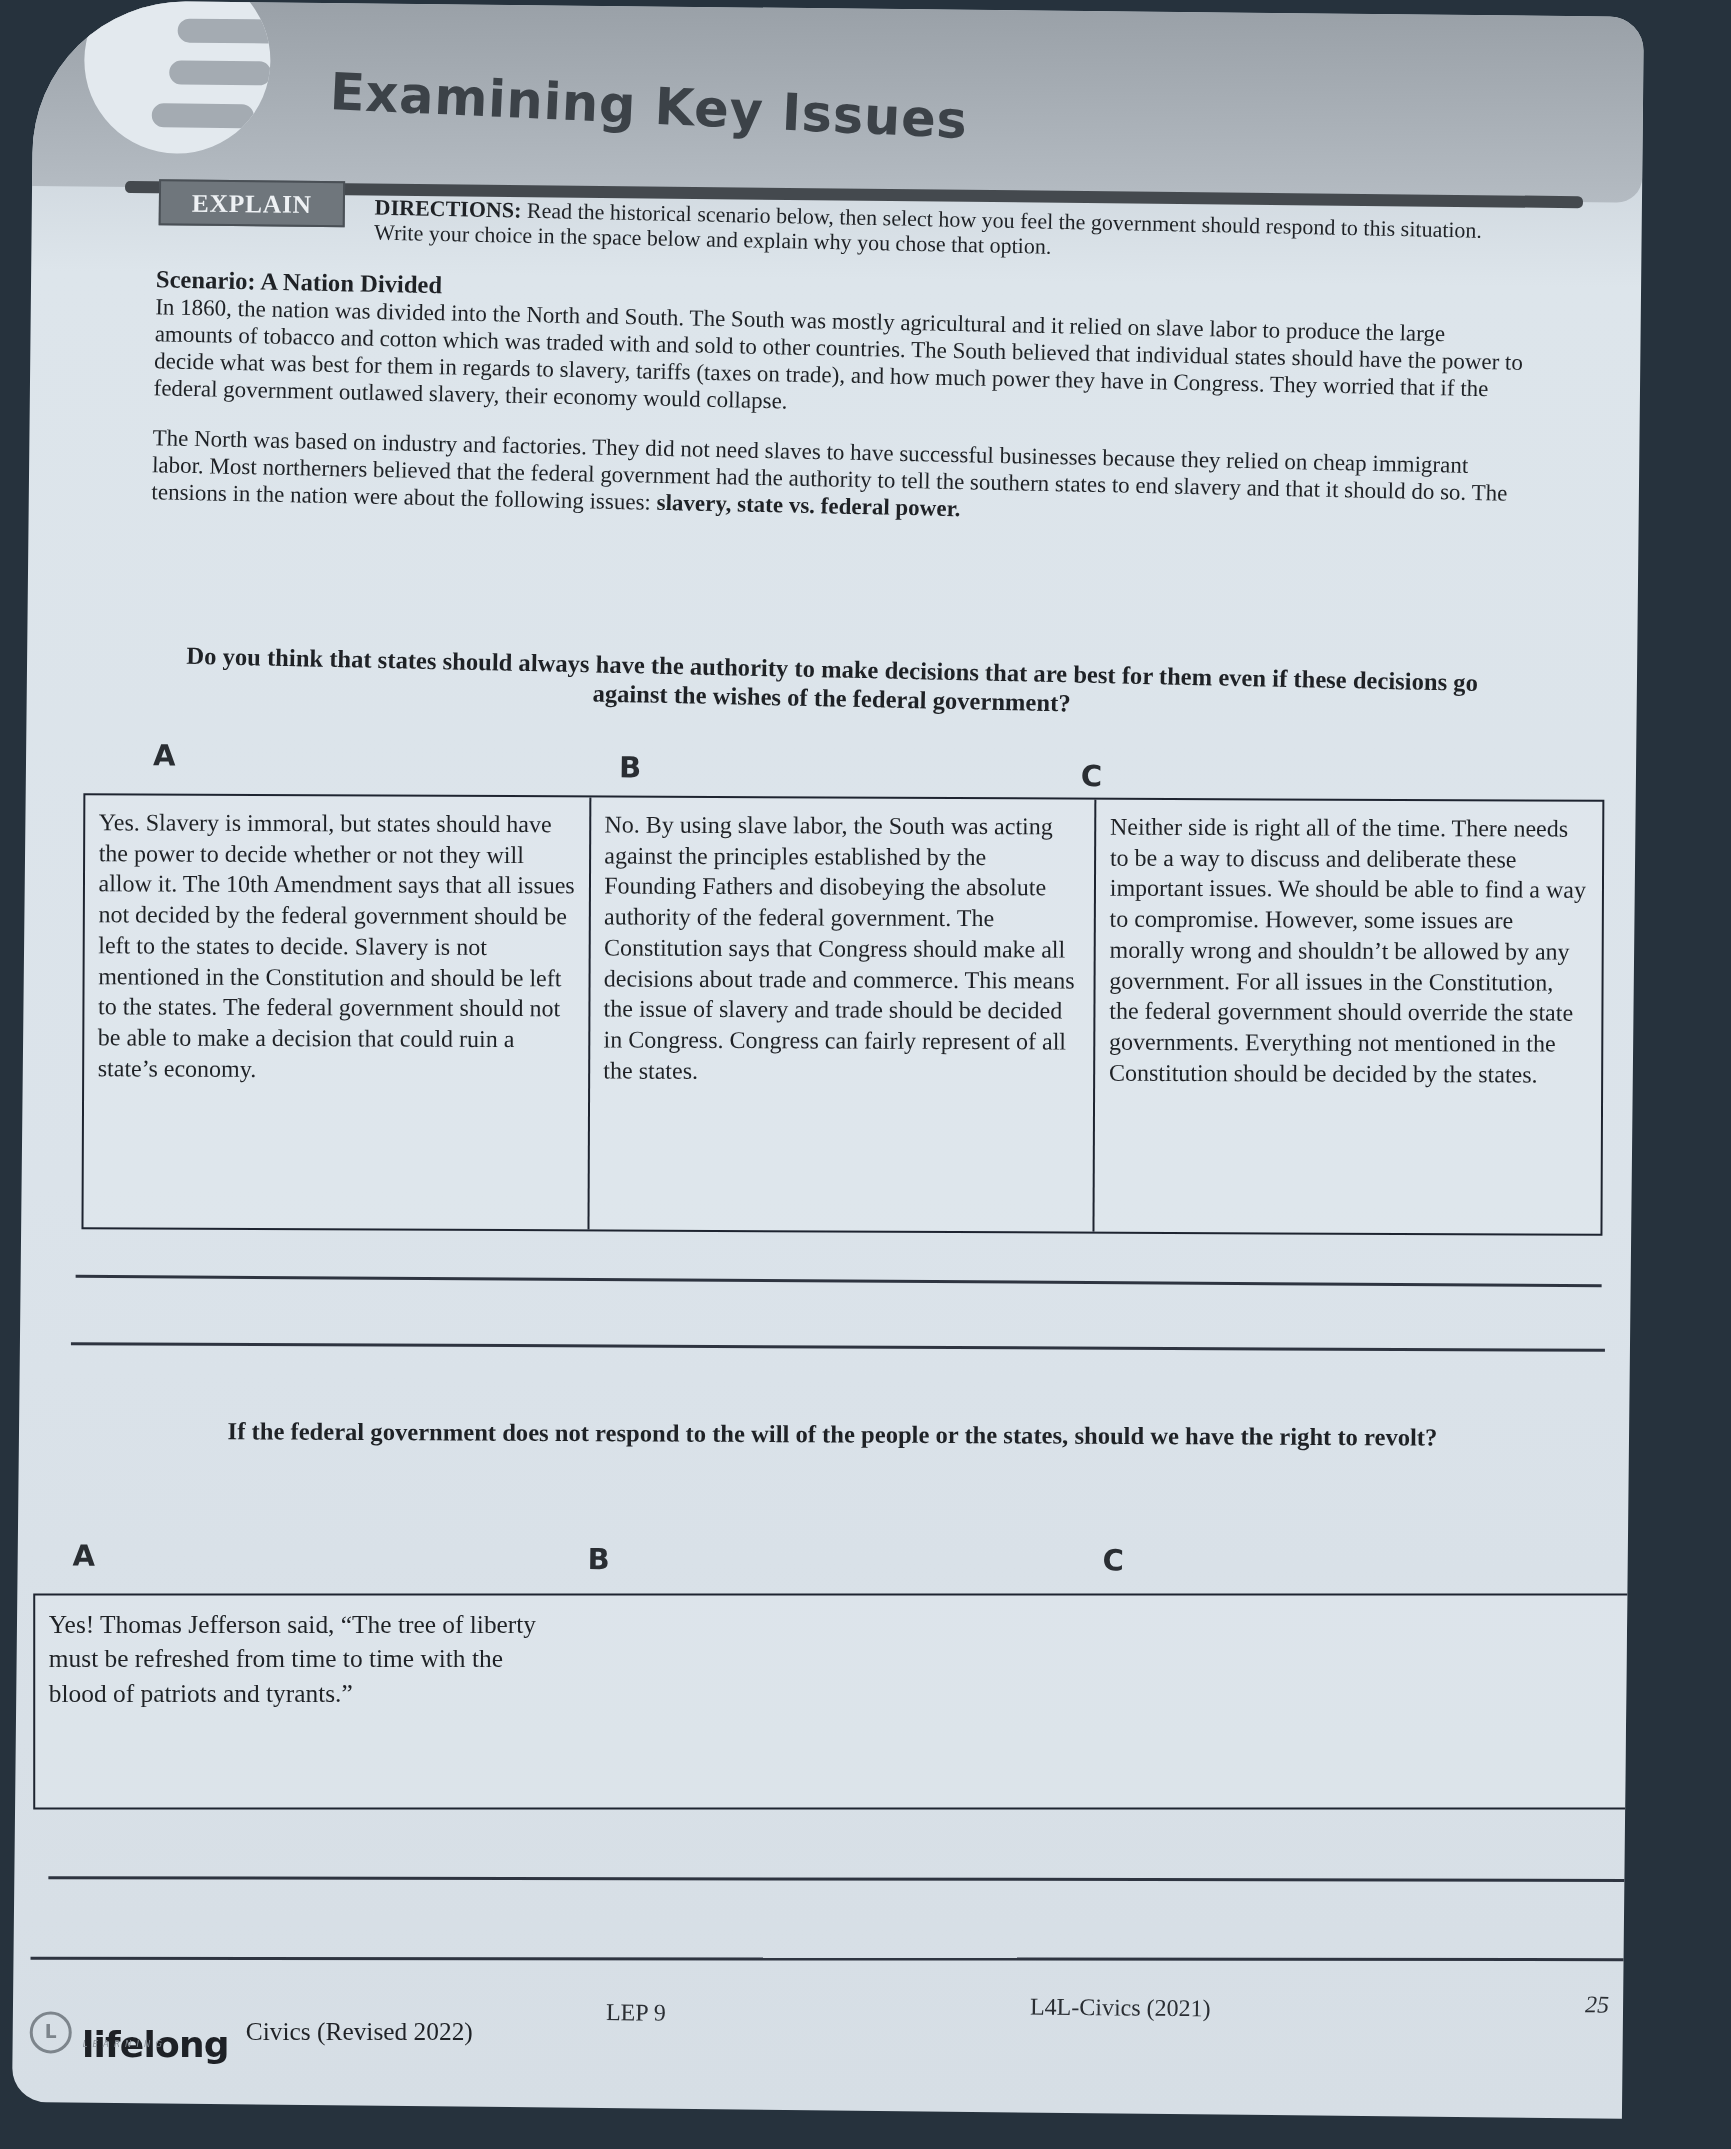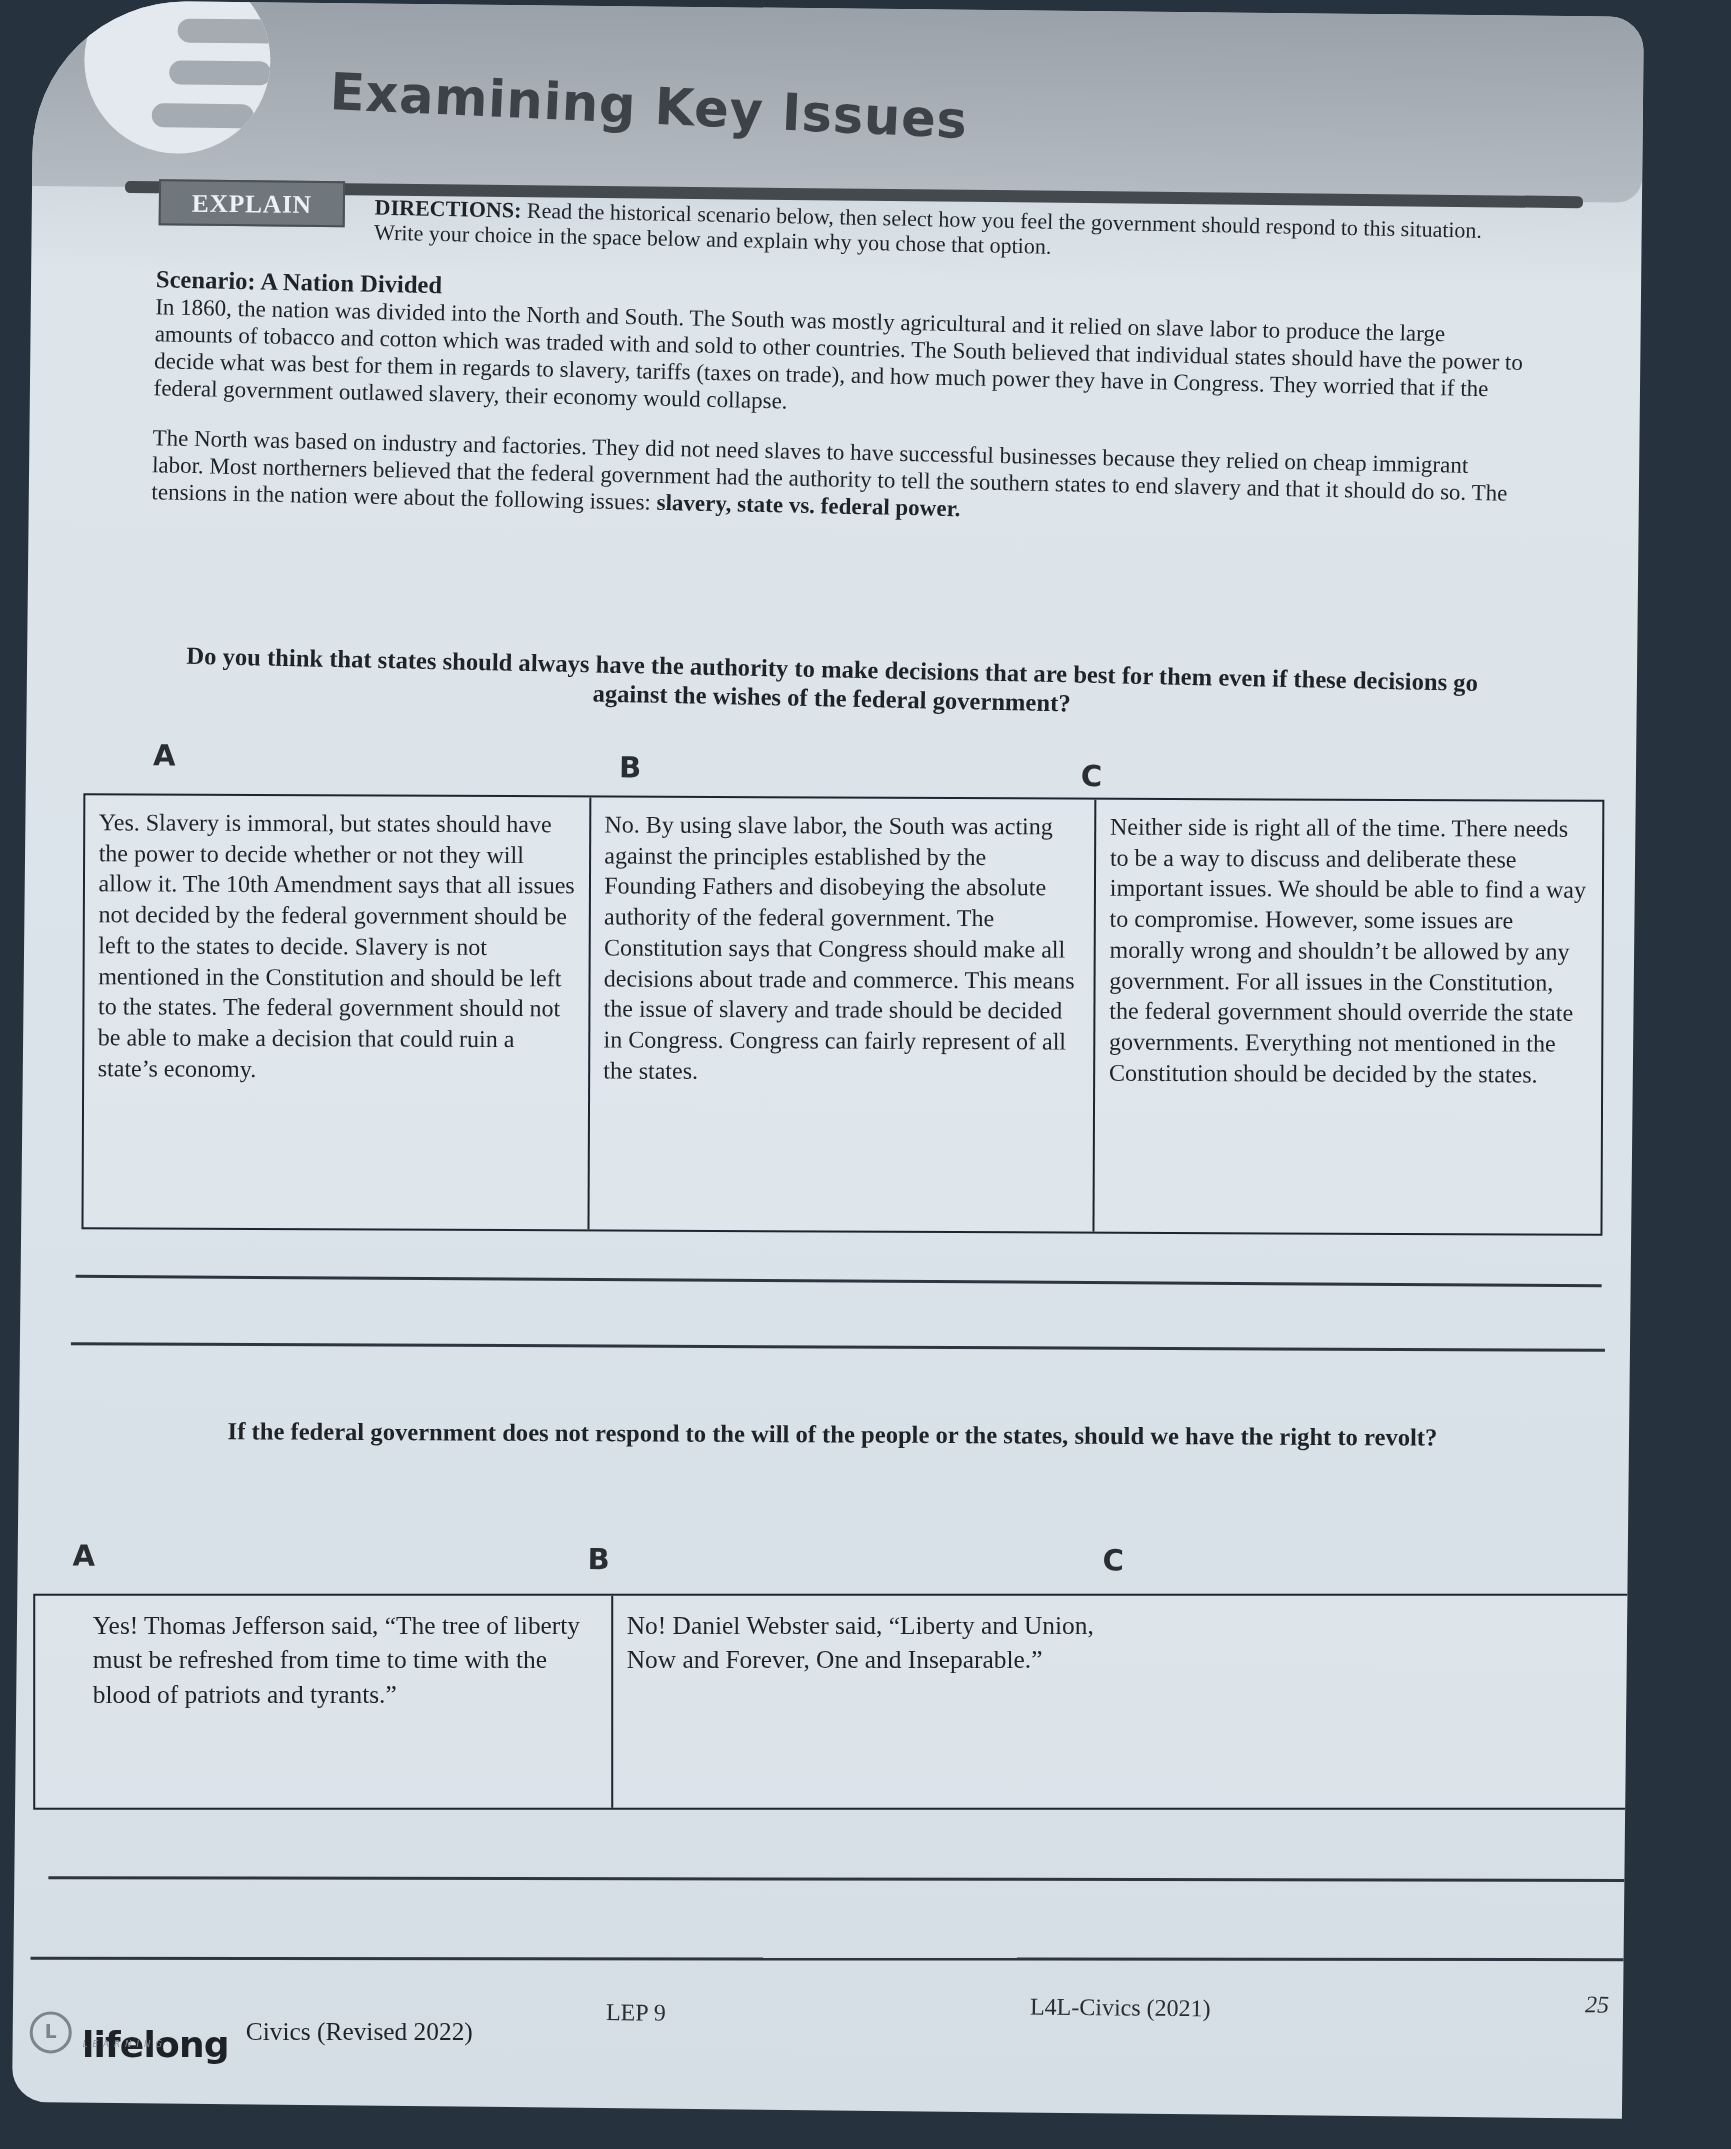--- a/index.html
+++ b/index.html
@@ -168,21 +168,20 @@
       height: 432px;
       transform: rotate(-0.35deg);
     }
     .t1 .opt-cell { width: 33.33%; }
     .t2 {
       left: 17px;
       top: 1585px;
       width: 1602px;
       height: 212px;
       transform: rotate(-0.6deg);
-      padding-left: 44px;
     }
     .t2 .opt-cell { width: 33.33%; font-size: 25.4px; line-height: 1.35; }
     .answer-line {
       position: absolute;
       height: 2.5px;
       background: #2e3440;
     }
     .footer {
       position: absolute;
       font-size: 24px;
@@ -277,21 +276,20 @@
   <div class="answer-line" style="left:51px; top:1337px; width:1534px; transform:rotate(-0.35deg);"></div>
 
   <div class="question q2">If the federal government does not respond to the will of the people or the states, should we have the right to revolt?</div>
 
   <div class="opt-label" style="left:55px; top:1538px;">A</div>
   <div class="opt-label" style="left:570px; top:1536px;">B</div>
   <div class="opt-label" style="left:1085px; top:1532px;">C</div>
 
   <div class="opt-table t2">
     <div class="opt-cell">Yes! Thomas Jefferson said, “The tree of liberty must be refreshed from time to time with the blood of patriots and tyrants.”</div>
-    <div class="opt-cell">No! Daniel Webster said, “Liberty and Union, Now and Forever, One and Inseparable.”</div>
   </div>
 
   <div class="answer-line" style="left:34px; top:1869px; width:1585px; transform:rotate(-0.5deg);"></div>
   <div class="answer-line" style="left:17px; top:1949px; width:1602px; transform:rotate(-0.55deg);"></div>
 
   <div class="footer-logo">
     <div class="lifelong-mark">L</div>
     <span class="lifelong-word">lifelong</span>
     <span class="lifelong-sub">LEARNING</span>
     <span class="footer-civics">Civics (Revised 2022)</span>

